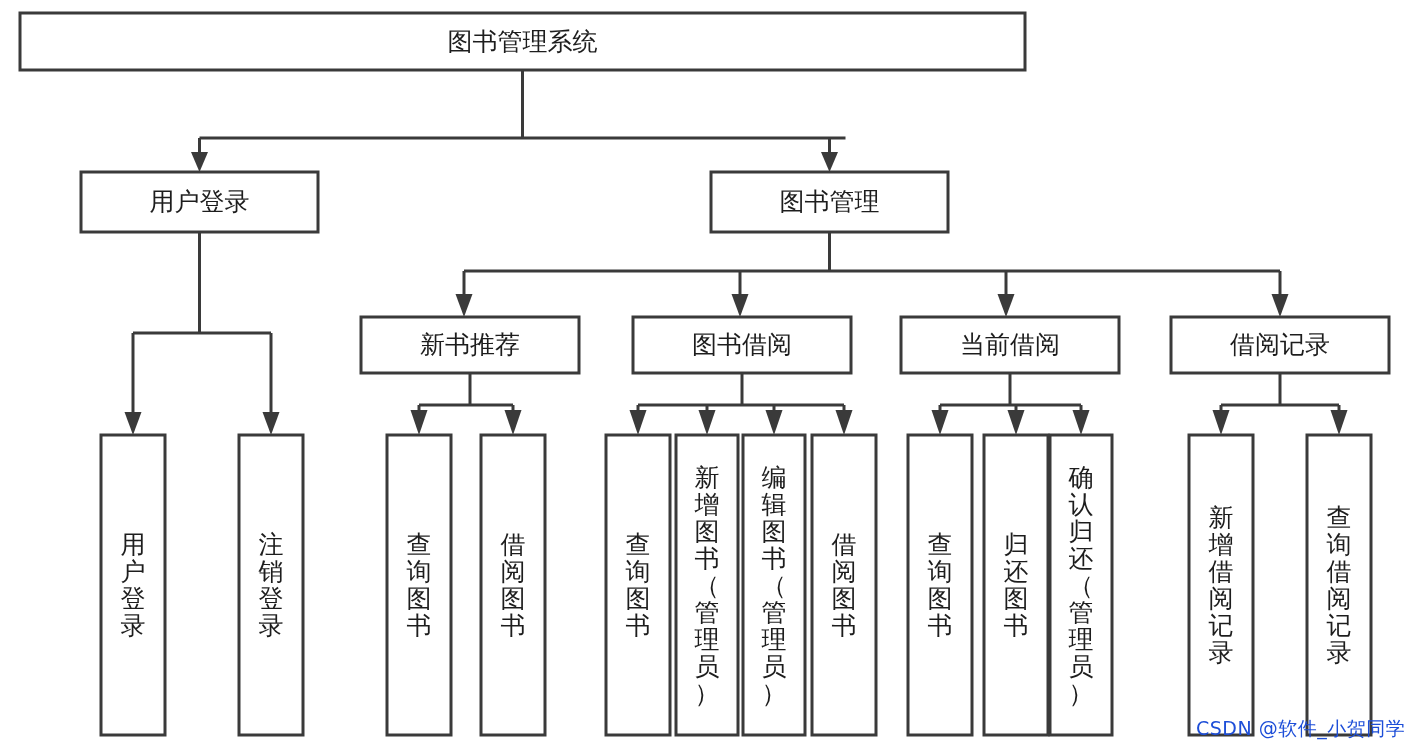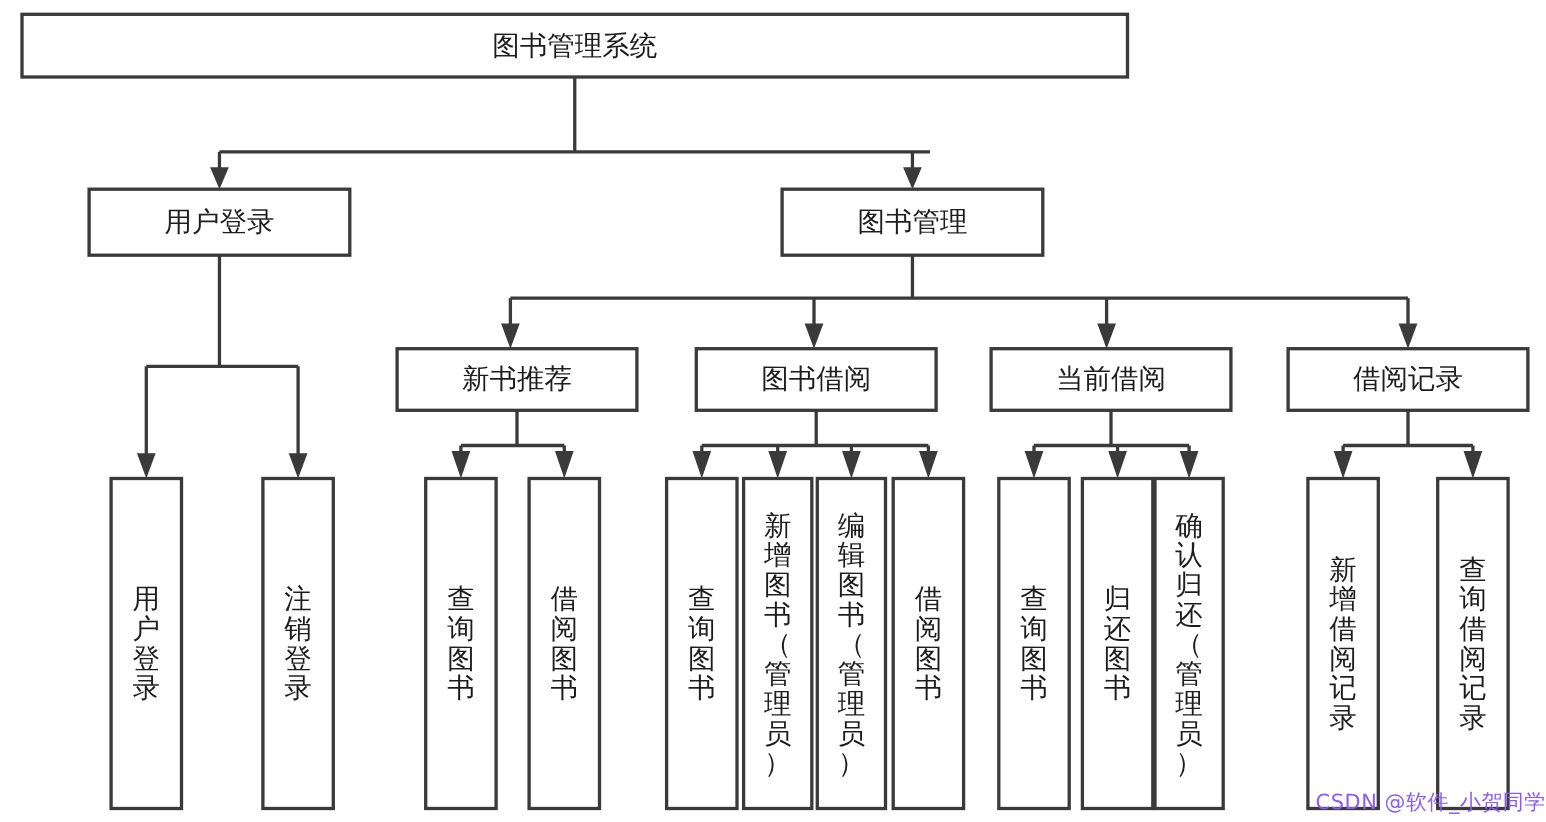--- a/index.html
+++ b/index.html
@@ -62,21 +62,21 @@
     white-space: nowrap;
     pointer-events: none;
   }
   .vlabel span {
     display: block;
   }
   .watermark {
     position: absolute;
     font-family: "DejaVu Sans", sans-serif;
     font-size: 19px;
-    color: #8b5cf6;
+    color: #1d4ed8;
     letter-spacing: 0.5px;
     white-space: nowrap;
   }
 </style>
 </head>
 <body>
 
 <div id="diagram-root">
 
   <svg class="flow" viewBox="0 0 1405 747">

